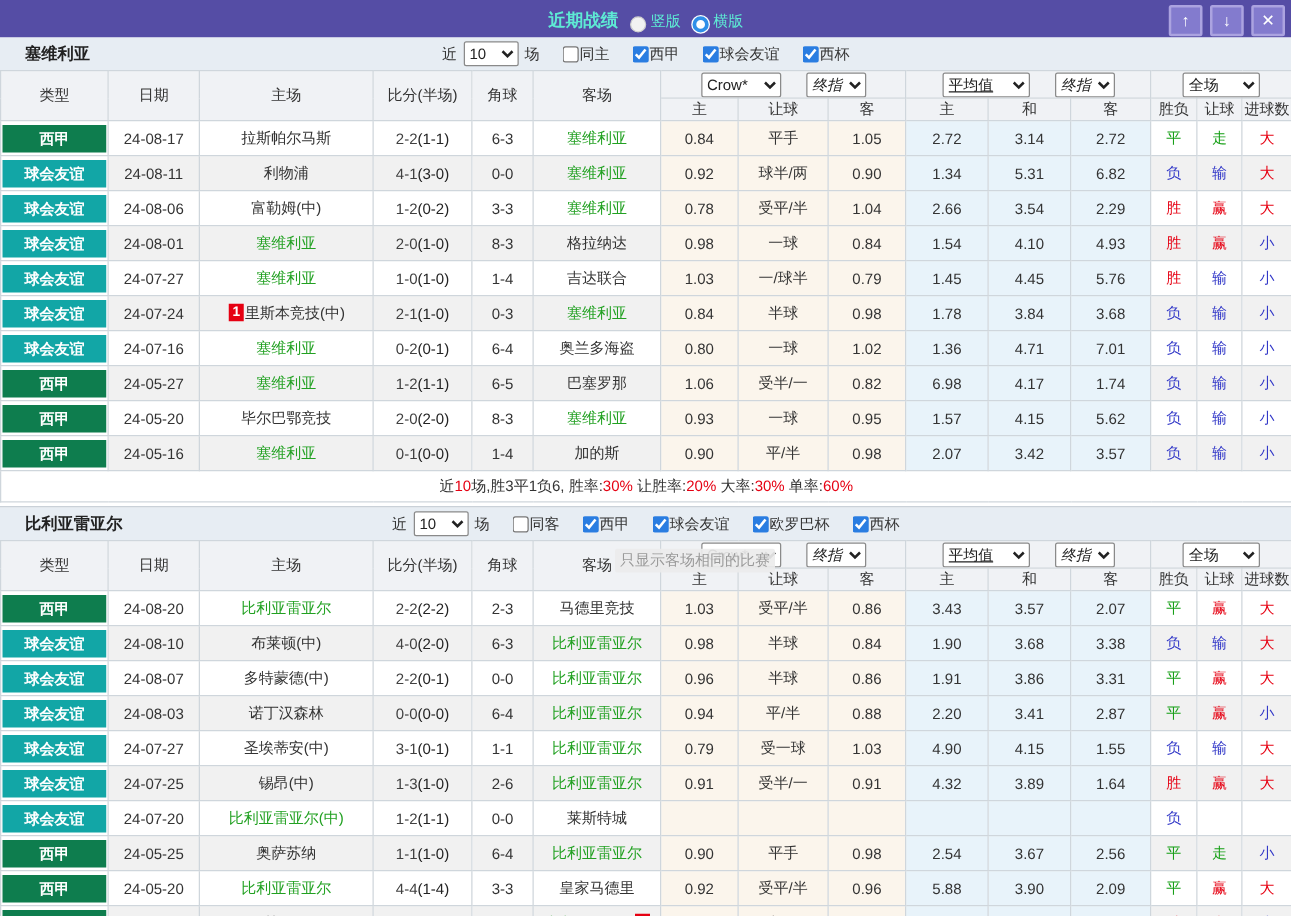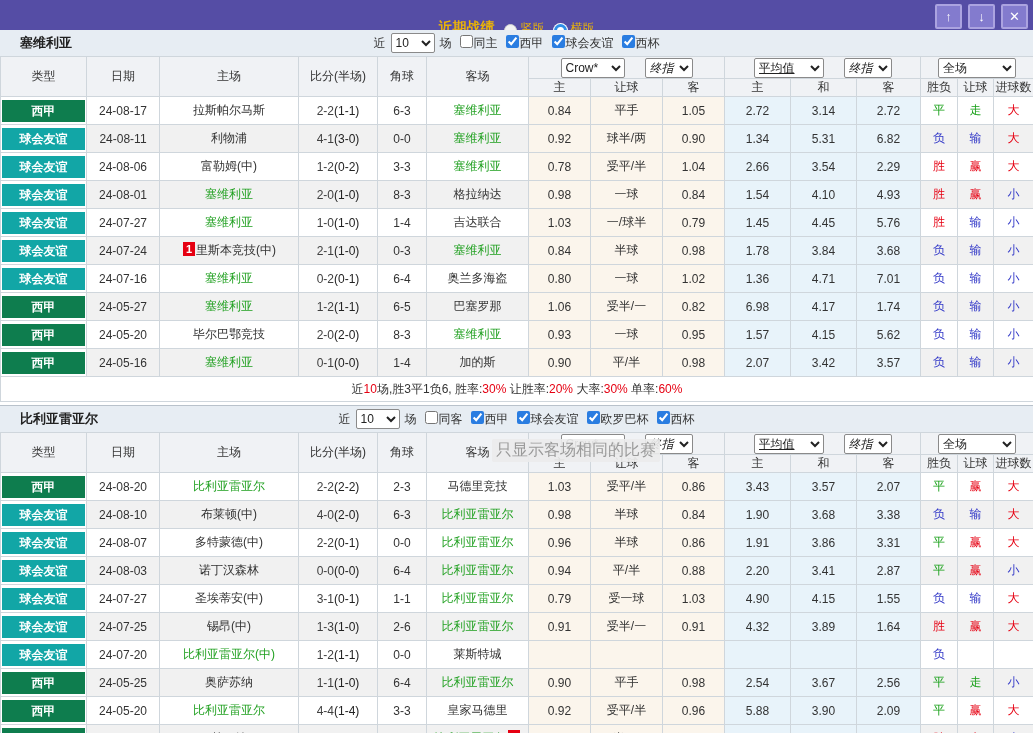--- a/index.html
+++ b/index.html
@@ -1,40 +1,40 @@
 <!DOCTYPE html>
 <html><head>
 <meta charset="utf-8">
 <style>
   html,body{margin:0;padding:0;width:1033px;height:733px;overflow:hidden;background:#fff;
     font-family:"Liberation Sans","DejaVu Sans",sans-serif;font-size:12px;color:#333;}
   
   .titlebar{height:30px;background:#554da5;position:relative;display:flex;align-items:center;}
-  .tb-center{position:absolute;left:50%;top:13px;height:30px;transform:translateX(-50%);
-    display:flex;align-items:center;gap:9px;color:#eab308;}
+  .tb-center{position:absolute;left:50%;top:2px;height:30px;transform:translateX(-50%);
+    display:flex;align-items:center;gap:9px;color:#5eead4;}
   .tb-title{font-weight:bold;font-size:14px;}
   .radio-item{display:flex;align-items:flex-end;gap:4px;font-size:12px;cursor:default;}
   .radio-dot{width:11px;height:11px;border-radius:50%;display:inline-block;}
   .radio-dot.sel{background:#f2f2f2;border:1px solid #cfcfcf;}
   .radio-dot.unsel{background:#fff;border:3px solid #2f8fe8;box-shadow:0 0 0 1px #fff;width:7px;height:7px;}
   .tb-buttons{position:absolute;right:5px;top:4px;display:flex;gap:6px;}
   .tb-btn{width:23px;height:21px;background:#837bce;border:2px solid #aba3e0;border-radius:2px;
     color:#fff;font-weight:bold;font-size:13px;display:flex;align-items:center;justify-content:center;cursor:pointer;line-height:1;}
   
   .filterbar{height:26px;background:#e7edf3;position:relative;display:flex;align-items:center;justify-content:center;}
   .team-label{position:absolute;left:20px;top:0;height:26px;line-height:26px;font-weight:bold;font-size:13px;color:#222;}
   .filter-center{display:flex;align-items:center;gap:3px;}
-  .filter-center label{display:flex;margin-left:5px;cursor:pointer;}
+  .filter-center label{display:flex;align-items:center;margin-left:15px;cursor:pointer;}
   .filter-center input[type=checkbox]{width:13px;height:13px;margin:0 1px 0 0;accent-color:#2a7de1;}
   select{font-family:inherit;font-size:12px;height:20px;border:1px solid #8a8a8a;border-radius:2px;background:#fff;color:#222;}
   .sel-count{width:44px;margin:0 2px;}
   .sel-odds{width:64px;}
   .sel-final{width:48px;margin-left:20px;font-style:italic;}
   .sel-avg{width:70px;text-decoration:underline;}
-  .sel-scope{width:78px;}
+  .sel-scope{width:62px;}
   
   table.grid{border-collapse:collapse;table-layout:fixed;width:1033px;background:#fff;}
   .grid th,.grid td{border:1px solid #cfd6dc;text-align:center;padding:0;overflow:hidden;white-space:nowrap;font-weight:normal;}
   .grid thead th{background:#f0f2f5;color:#333;}
   .hrow1 th{height:21px;}
   .hrow2 th{height:16px;}
   .selcell{background:#f0f2f5;}
   .selwrap{display:flex;align-items:center;justify-content:center;}
   .grid tbody td{height:25px;}
   td.typetd{padding:1px;background:#fff;}
@@ -50,21 +50,21 @@
   .red{color:#e60012;}
   .blue{color:#3238c8;}
   .green{color:#18a018;}
   .badge1{display:inline-block;background:#e60012;color:#fff;font-weight:bold;width:12px;height:14px;
     line-height:14px;font-size:11px;text-align:center;vertical-align:1px;margin:0 1px;}
   tfoot td.summary{height:24px;background:#fff;border:1px solid #cfd6dc;color:#333;}
   
   .section{position:relative;}
   .section + .section{margin-top:3px;border-top:1px solid #b9c2cb;}
   .tooltip{position:absolute;left:492px;top:33px;background:rgba(236,236,236,0.92);color:#9a9a9a;
-    padding:1px 4px;border-radius:2px;z-index:5;font-size:16px;pointer-events:none;}
+    padding:1px 4px;border-radius:2px;z-index:5;font-size:12px;pointer-events:none;}
 </style>
 </head>
 <body>
 
 <div class="titlebar">
   <div class="tb-center">
     <span class="tb-title">近期战绩</span>
     <span class="radio-item">
       <span class="radio-dot sel"></span>
       <span>竖版</span>

